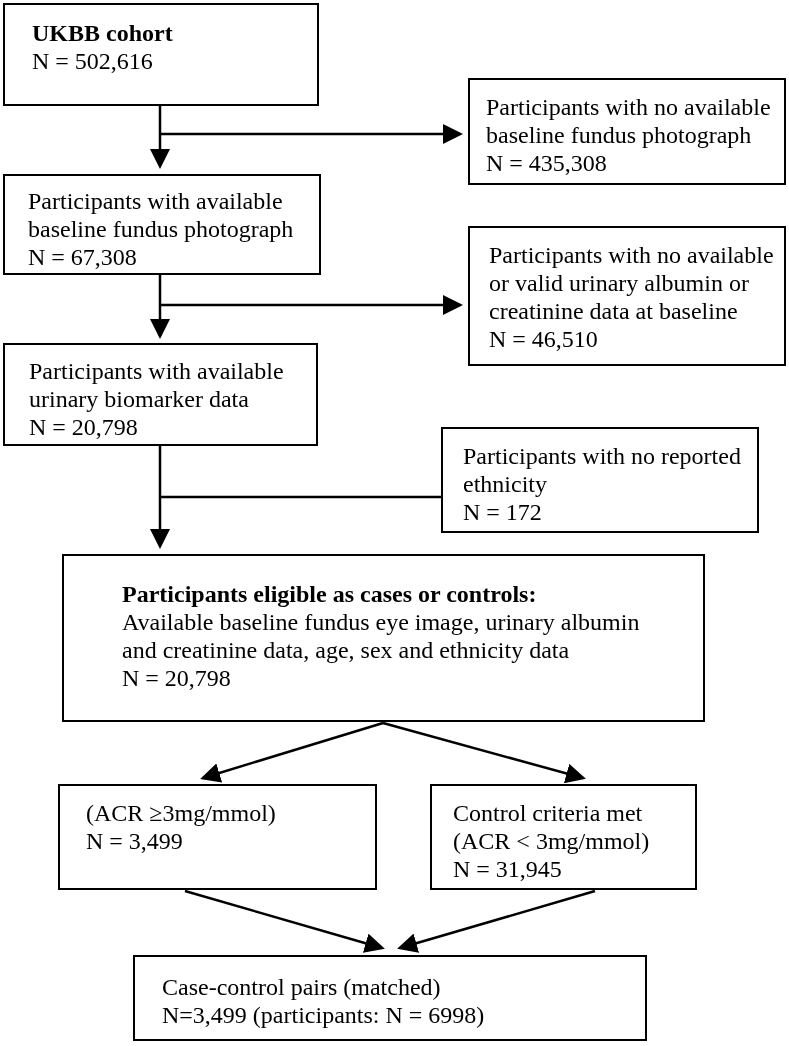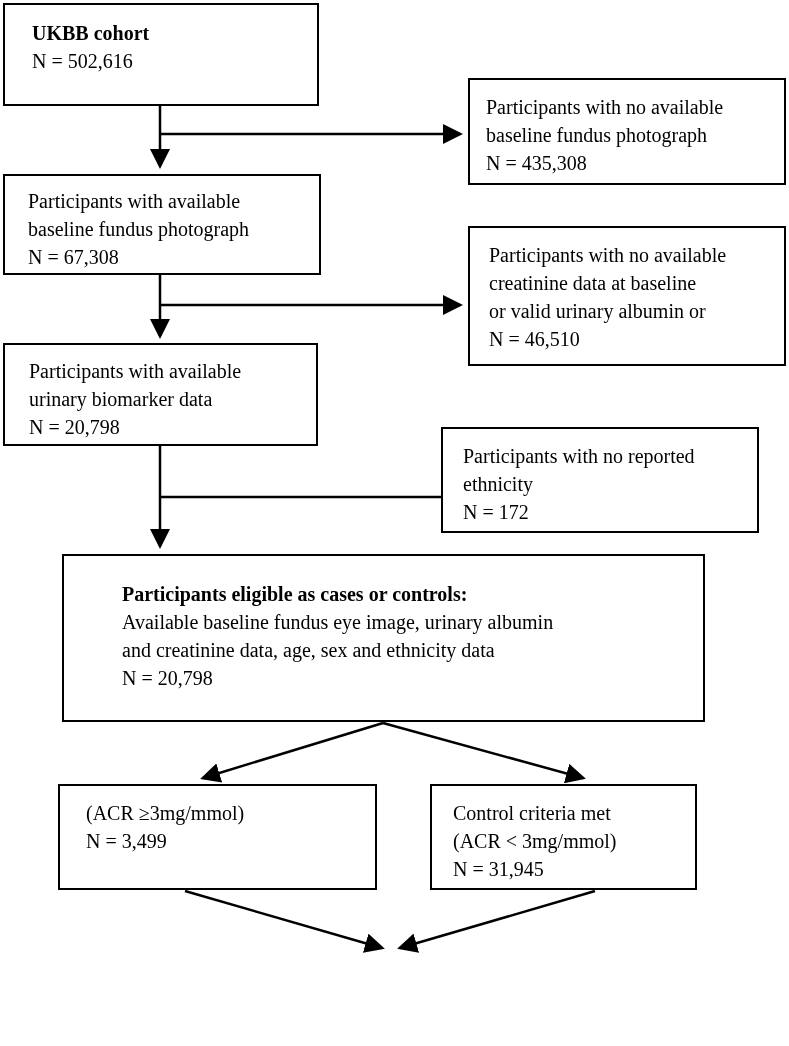--- a/index.html
+++ b/index.html
@@ -26,21 +26,21 @@
     left: 0;
     top: 0;
     width: 789px;
     height: 1046px;
   }
   .box {
     position: absolute;
     box-sizing: border-box;
     border: 2px solid var(--border);
     background: var(--bg);
-    font-size: 20px;
+    font-size: 24px;
     line-height: 28px;
   }
   .box .line { white-space: nowrap; }
   .box .bold { font-weight: bold; }
 
   #ukbb          { left: 3px;   top: 3px;   width: 316px; height: 103px; padding: 14px 6px 0 27px; }
   #excl-fundus   { left: 468px; top: 78px;  width: 318px; height: 107px; padding: 13px 6px 0 16px; }
   #fundus        { left: 3px;   top: 174px; width: 318px; height: 101px; padding: 11px 6px 0 23px; }
   #excl-urinary  { left: 468px; top: 226px; width: 318px; height: 140px; padding: 13px 6px 0 19px; }
   #biomarker     { left: 3px;   top: 343px; width: 315px; height: 103px; padding: 12px 6px 0 24px; }
@@ -85,22 +85,22 @@
   </div>
 
   <div class="box" id="fundus">
     <div class="line">Participants with available</div>
     <div class="line">baseline fundus photograph</div>
     <div class="line">N = 67,308</div>
   </div>
 
   <div class="box" id="excl-urinary">
     <div class="line">Participants with no available</div>
+    <div class="line">or valid urinary albumin or</div>
     <div class="line">creatinine data at baseline</div>
-    <div class="line">or valid urinary albumin or</div>
     <div class="line">N = 46,510</div>
   </div>
 
   <div class="box" id="biomarker">
     <div class="line">Participants with available</div>
     <div class="line">urinary biomarker data</div>
     <div class="line">N = 20,798</div>
   </div>
 
   <div class="box" id="excl-ethnicity">
@@ -120,14 +120,18 @@
     <div class="line">(ACR ≥3mg/mmol)</div>
     <div class="line">N = 3,499</div>
   </div>
 
   <div class="box" id="control">
     <div class="line">Control criteria met</div>
     <div class="line">(ACR &lt; 3mg/mmol)</div>
     <div class="line">N = 31,945</div>
   </div>
 
+  <div class="box" id="matched">
+    <div class="line">Case-control pairs (matched)</div>
+    <div class="line">N=3,499 (participants: N = 6998)</div>
+  </div>
 
 </div>
 
 </body></html>

